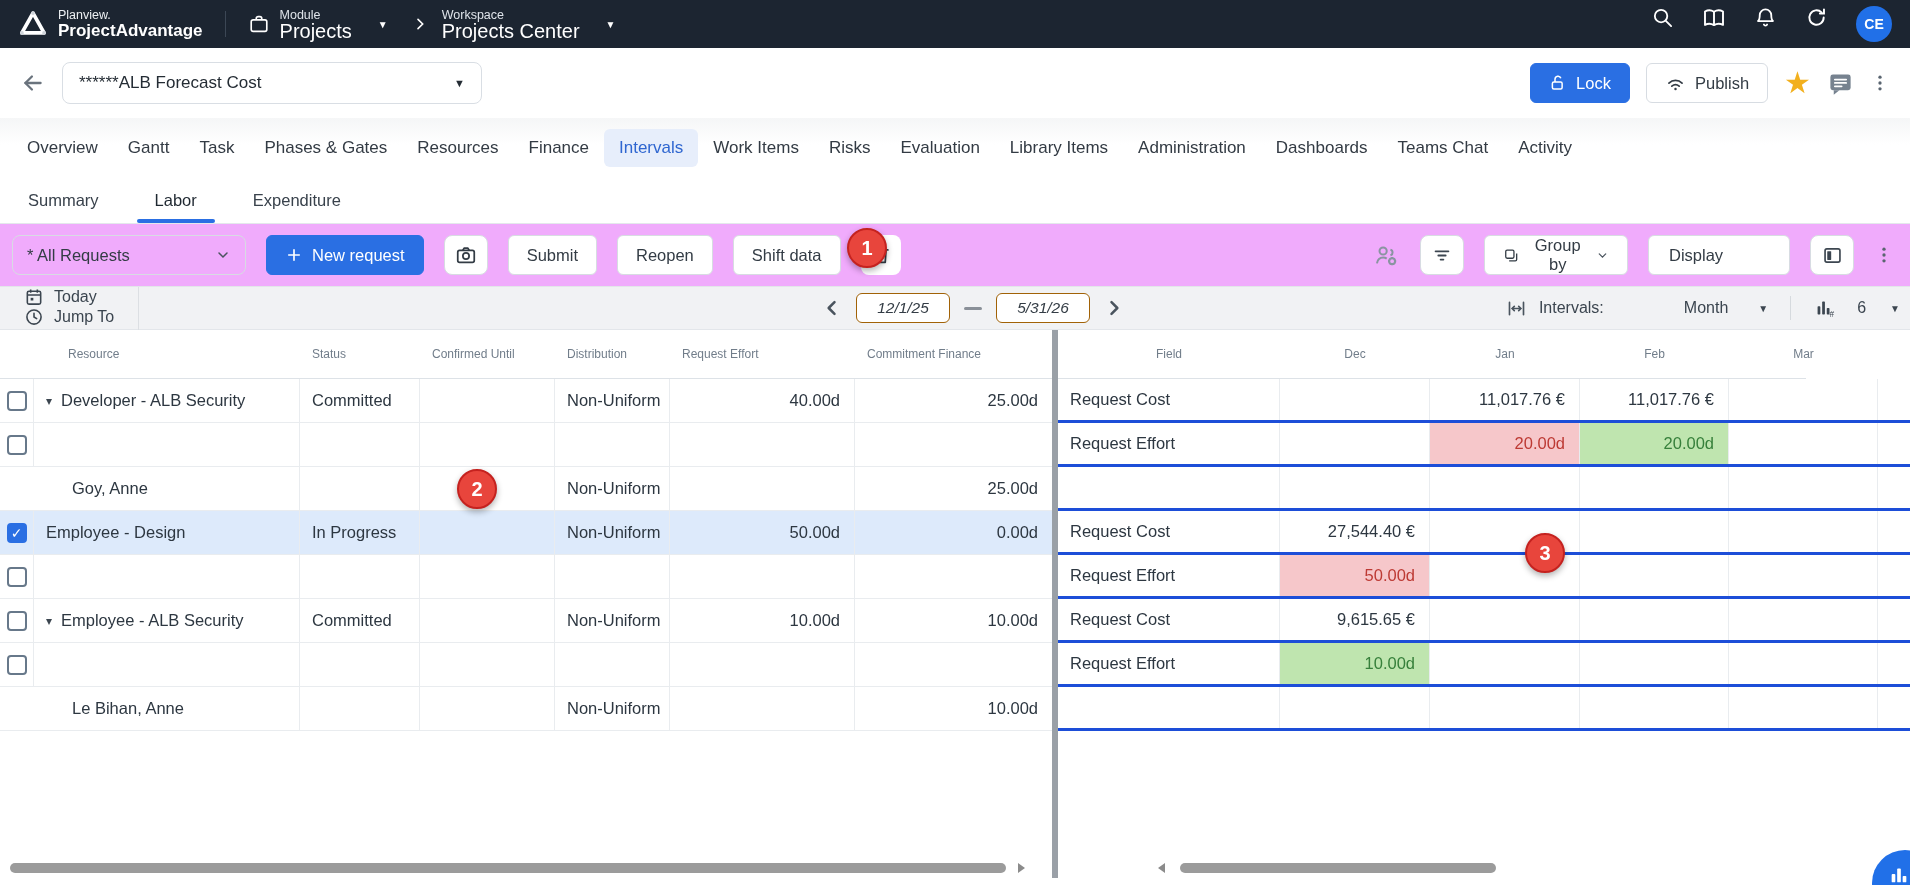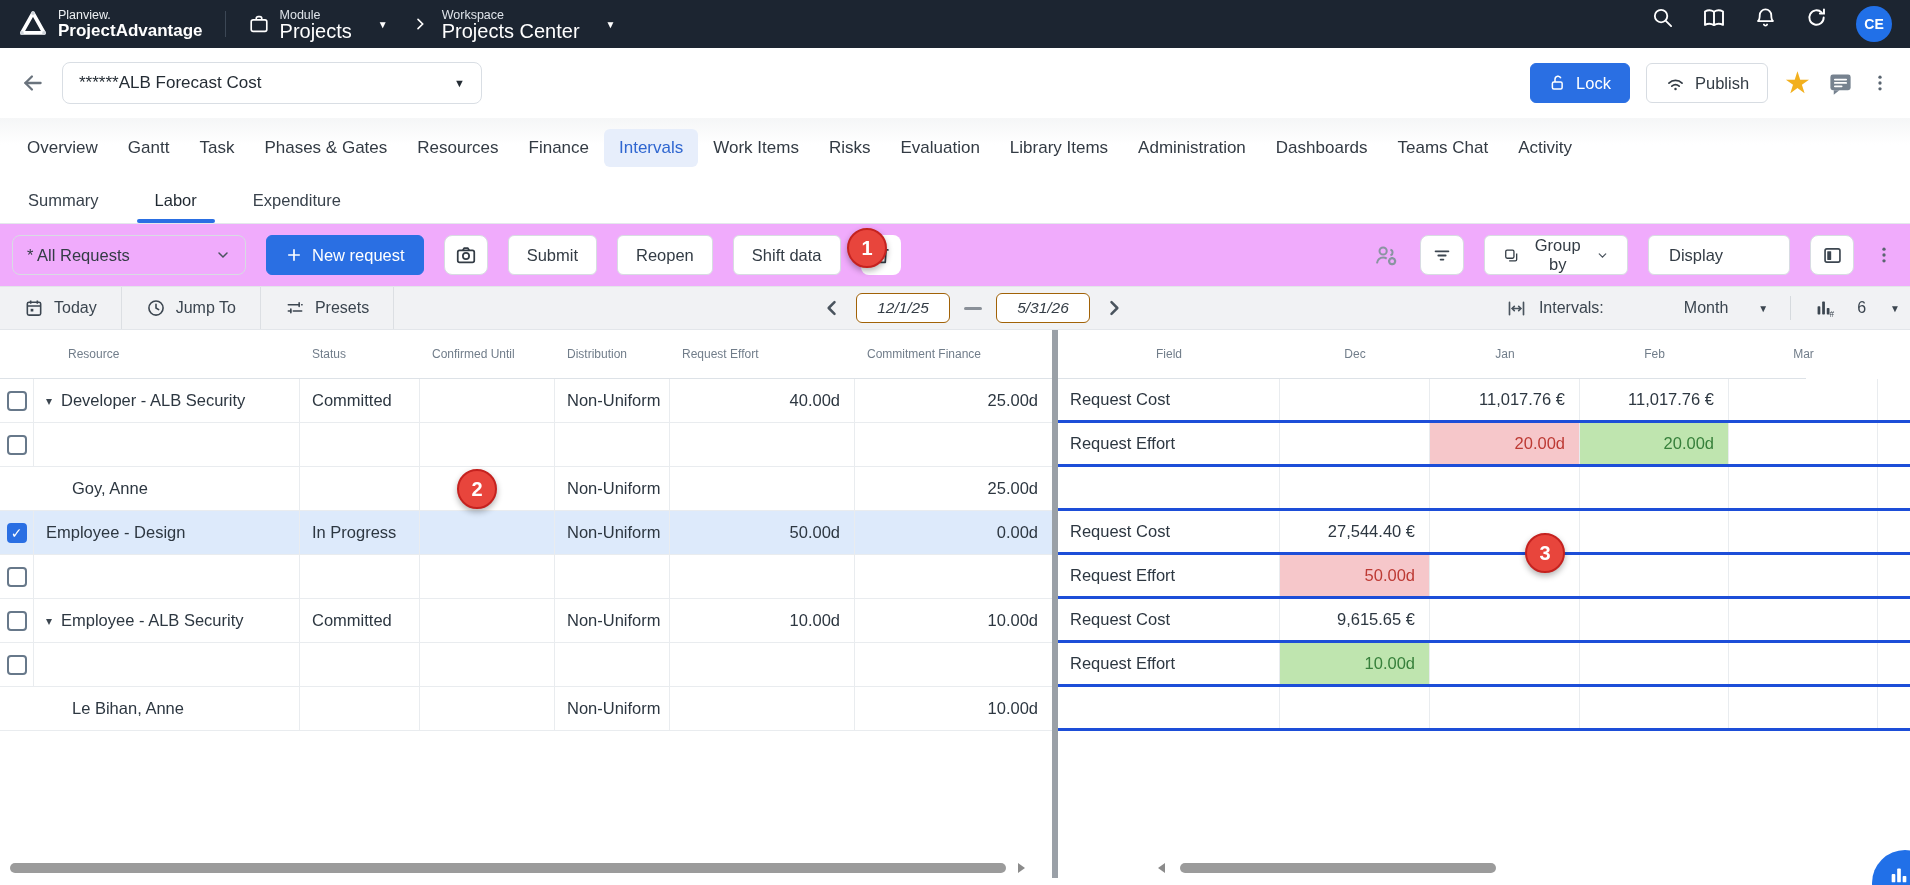--- a/index.html
+++ b/index.html
@@ -46,21 +46,21 @@
   .toolbar{position:absolute;left:0;top:224px;width:100%;height:62px;background:#f0abfc;display:flex;align-items:center;padding:0 12px;gap:20px;}
   .filter-dd{width:234px;height:40px;border:1px solid #d7dce2;border-radius:8px;display:flex;align-items:center;padding:0 14px;font-size:16.5px;color:#333c45;}
   .filter-dd svg{margin-left:auto;}
   .iconbtn{width:44px;height:40px;border:1px solid #d7dce2;border-radius:8px;background:#fff;display:flex;align-items:center;justify-content:center;cursor:pointer;}
   .toolbar-right{margin-left:auto;display:flex;align-items:center;gap:20px;padding-right:4px;}
   .ghost-icon{color:#8a94a1;}
   .kebab{color:#596470;}
 
   
   .datebar{position:absolute;left:0;top:286px;width:100%;height:44px;background:#f1f2f4;border-top:1px solid #e3e6ea;border-bottom:1px solid #e3e6ea;}
-  .db-left{position:absolute;left:0;top:0;height:100%;display:flex;}
+  .db-left{position:absolute;left:0;top:0;height:100%;display:flex;flex-direction:column;}
   .db-seg{display:flex;align-items:center;gap:10px;padding:0 24px;border-right:1px solid #dcdfe3;font-size:16px;color:#3b454f;cursor:pointer;}
   .db-center{position:absolute;left:822px;top:0;height:100%;display:flex;align-items:center;gap:14px;}
   .date-input{width:94px;height:30px;background:#fff;border:1px solid #a16207;border-radius:6px;font-style:italic;font-size:15.5px;color:#333c45;display:flex;align-items:center;justify-content:center;}
   .dash{width:18px;height:3px;background:#8a9098;border-radius:2px;}
   .db-right{position:absolute;right:10px;top:0;height:100%;display:flex;align-items:center;gap:12px;font-size:16px;color:#3b454f;}
   .db-vdiv{width:1px;height:24px;background:#d6dade;margin:0 10px;}
   .solid-caret{font-size:10px;color:#3c4650;}
 
   
   .gridwrap{position:absolute;left:0;top:330px;width:100%;height:555px;background:#fff;}

